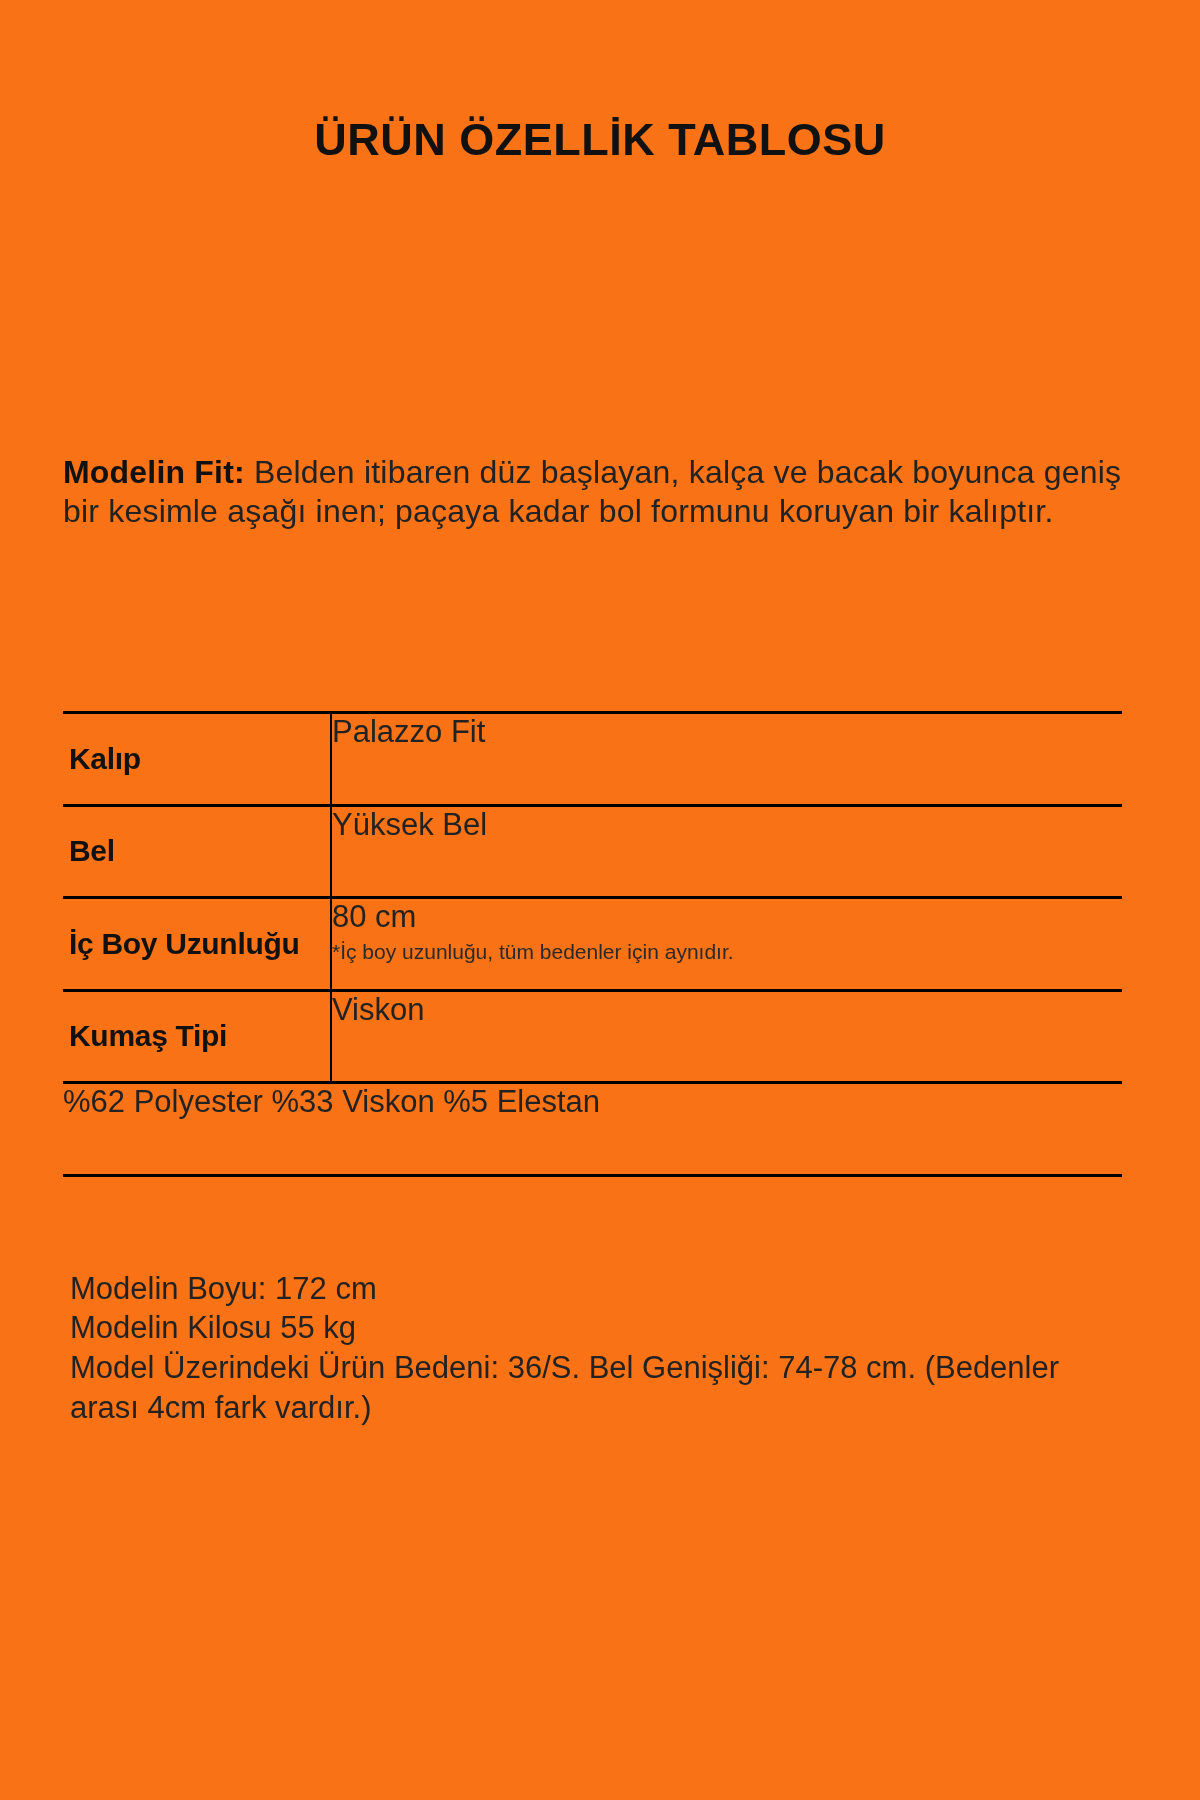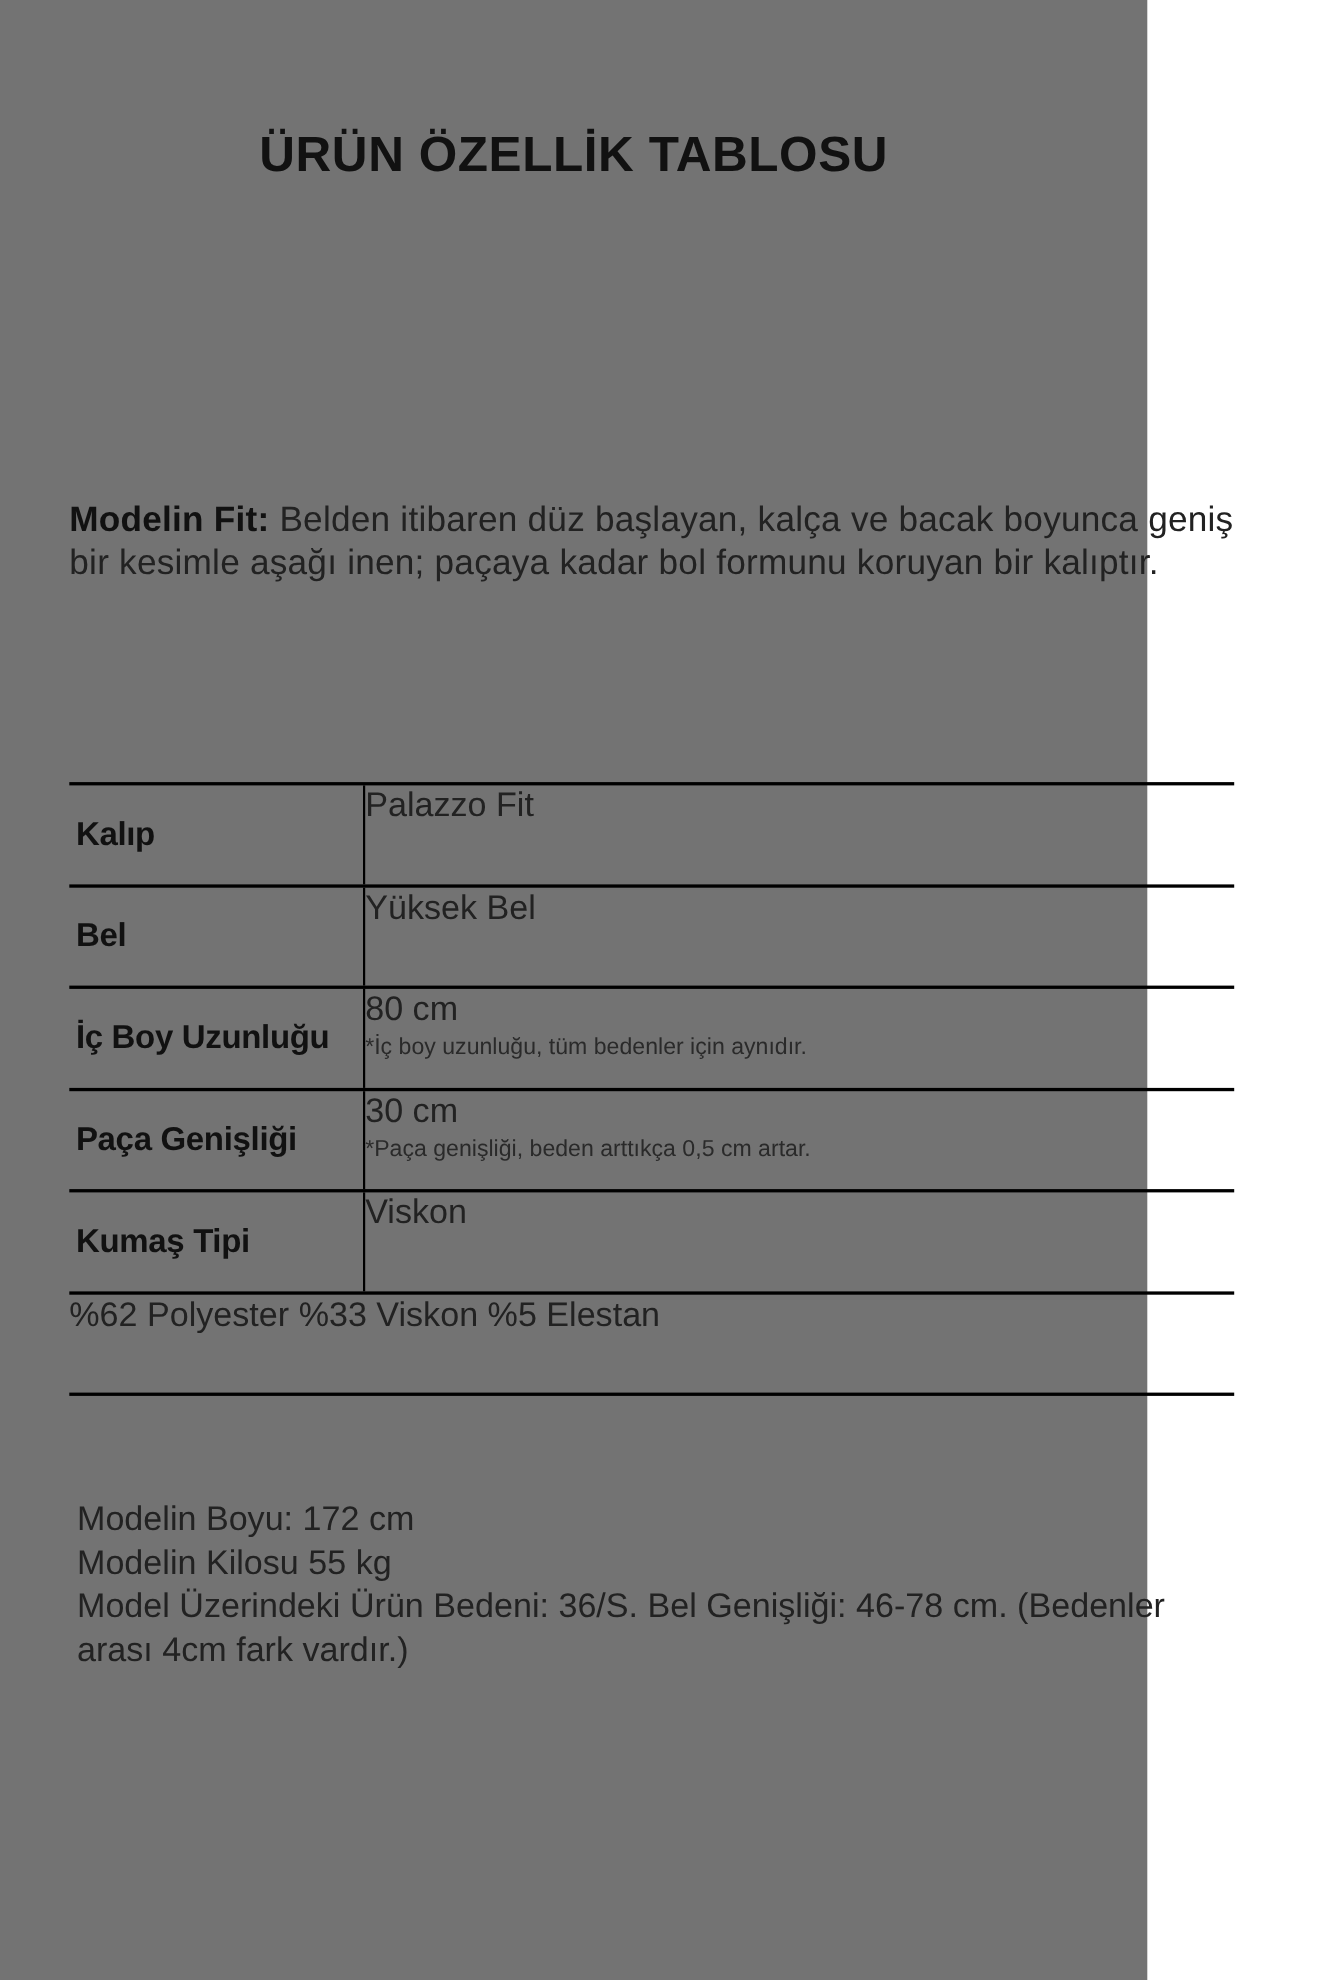--- a/index.html
+++ b/index.html
@@ -7,23 +7,23 @@
     padding: 0;
     width: 1200px;
     height: 1800px;
     background: #ffffff;
     overflow: hidden;
     font-family: "Liberation Sans", sans-serif;
     color: #1b1b1b;
   }
   .page {
     position: relative;
-    width: 1043px;
+    width: 1200px;
     height: 1800px;
-    background: #737373;
+    background: #f97316;
   }
   .page-title {
     margin: 0;
     padding-top: 114px;
     text-align: center;
     font-size: 45px;
     font-weight: bold;
     letter-spacing: 0.5px;
     color: #111111;
   }
@@ -115,27 +115,20 @@
     </div>
 
     <div class="spec-row">
       <div class="spec-cell-label">İç Boy Uzunluğu</div>
       <div class="spec-cell-value">
         <div class="spec-value-main">80 cm</div>
         <div class="spec-note">*İç boy uzunluğu, tüm bedenler için aynıdır.</div>
       </div>
     </div>
 
-    <div class="spec-row">
-      <div class="spec-cell-label">Paça Genişliği</div>
-      <div class="spec-cell-value">
-        <div class="spec-value-main">30 cm</div>
-        <div class="spec-note">*Paça genişliği, beden arttıkça 0,5 cm artar.</div>
-      </div>
-    </div>
 
     <div class="spec-row">
       <div class="spec-cell-label">Kumaş Tipi</div>
       <div class="spec-cell-value">
         <div class="spec-value-main">Viskon</div>
 
       </div>
     </div>
 
     <div class="spec-row">
@@ -143,16 +136,16 @@
         <div class="spec-value-main">%62 Polyester %33 Viskon %5 Elestan</div>
 
       </div>
     </div>
 
   </div>
 
   <div class="model-info">
     <p>Modelin Boyu: 172 cm</p>
     <p>Modelin Kilosu 55 kg</p>
-    <p>Model Üzerindeki Ürün Bedeni: 36/S. Bel Genişliği: 46-78 cm. (Bedenler arası 4cm fark vardır.)</p>
+    <p>Model Üzerindeki Ürün Bedeni: 36/S. Bel Genişliği: 74-78 cm. (Bedenler arası 4cm fark vardır.)</p>
   </div>
 
 </div>
 
 </body></html>

